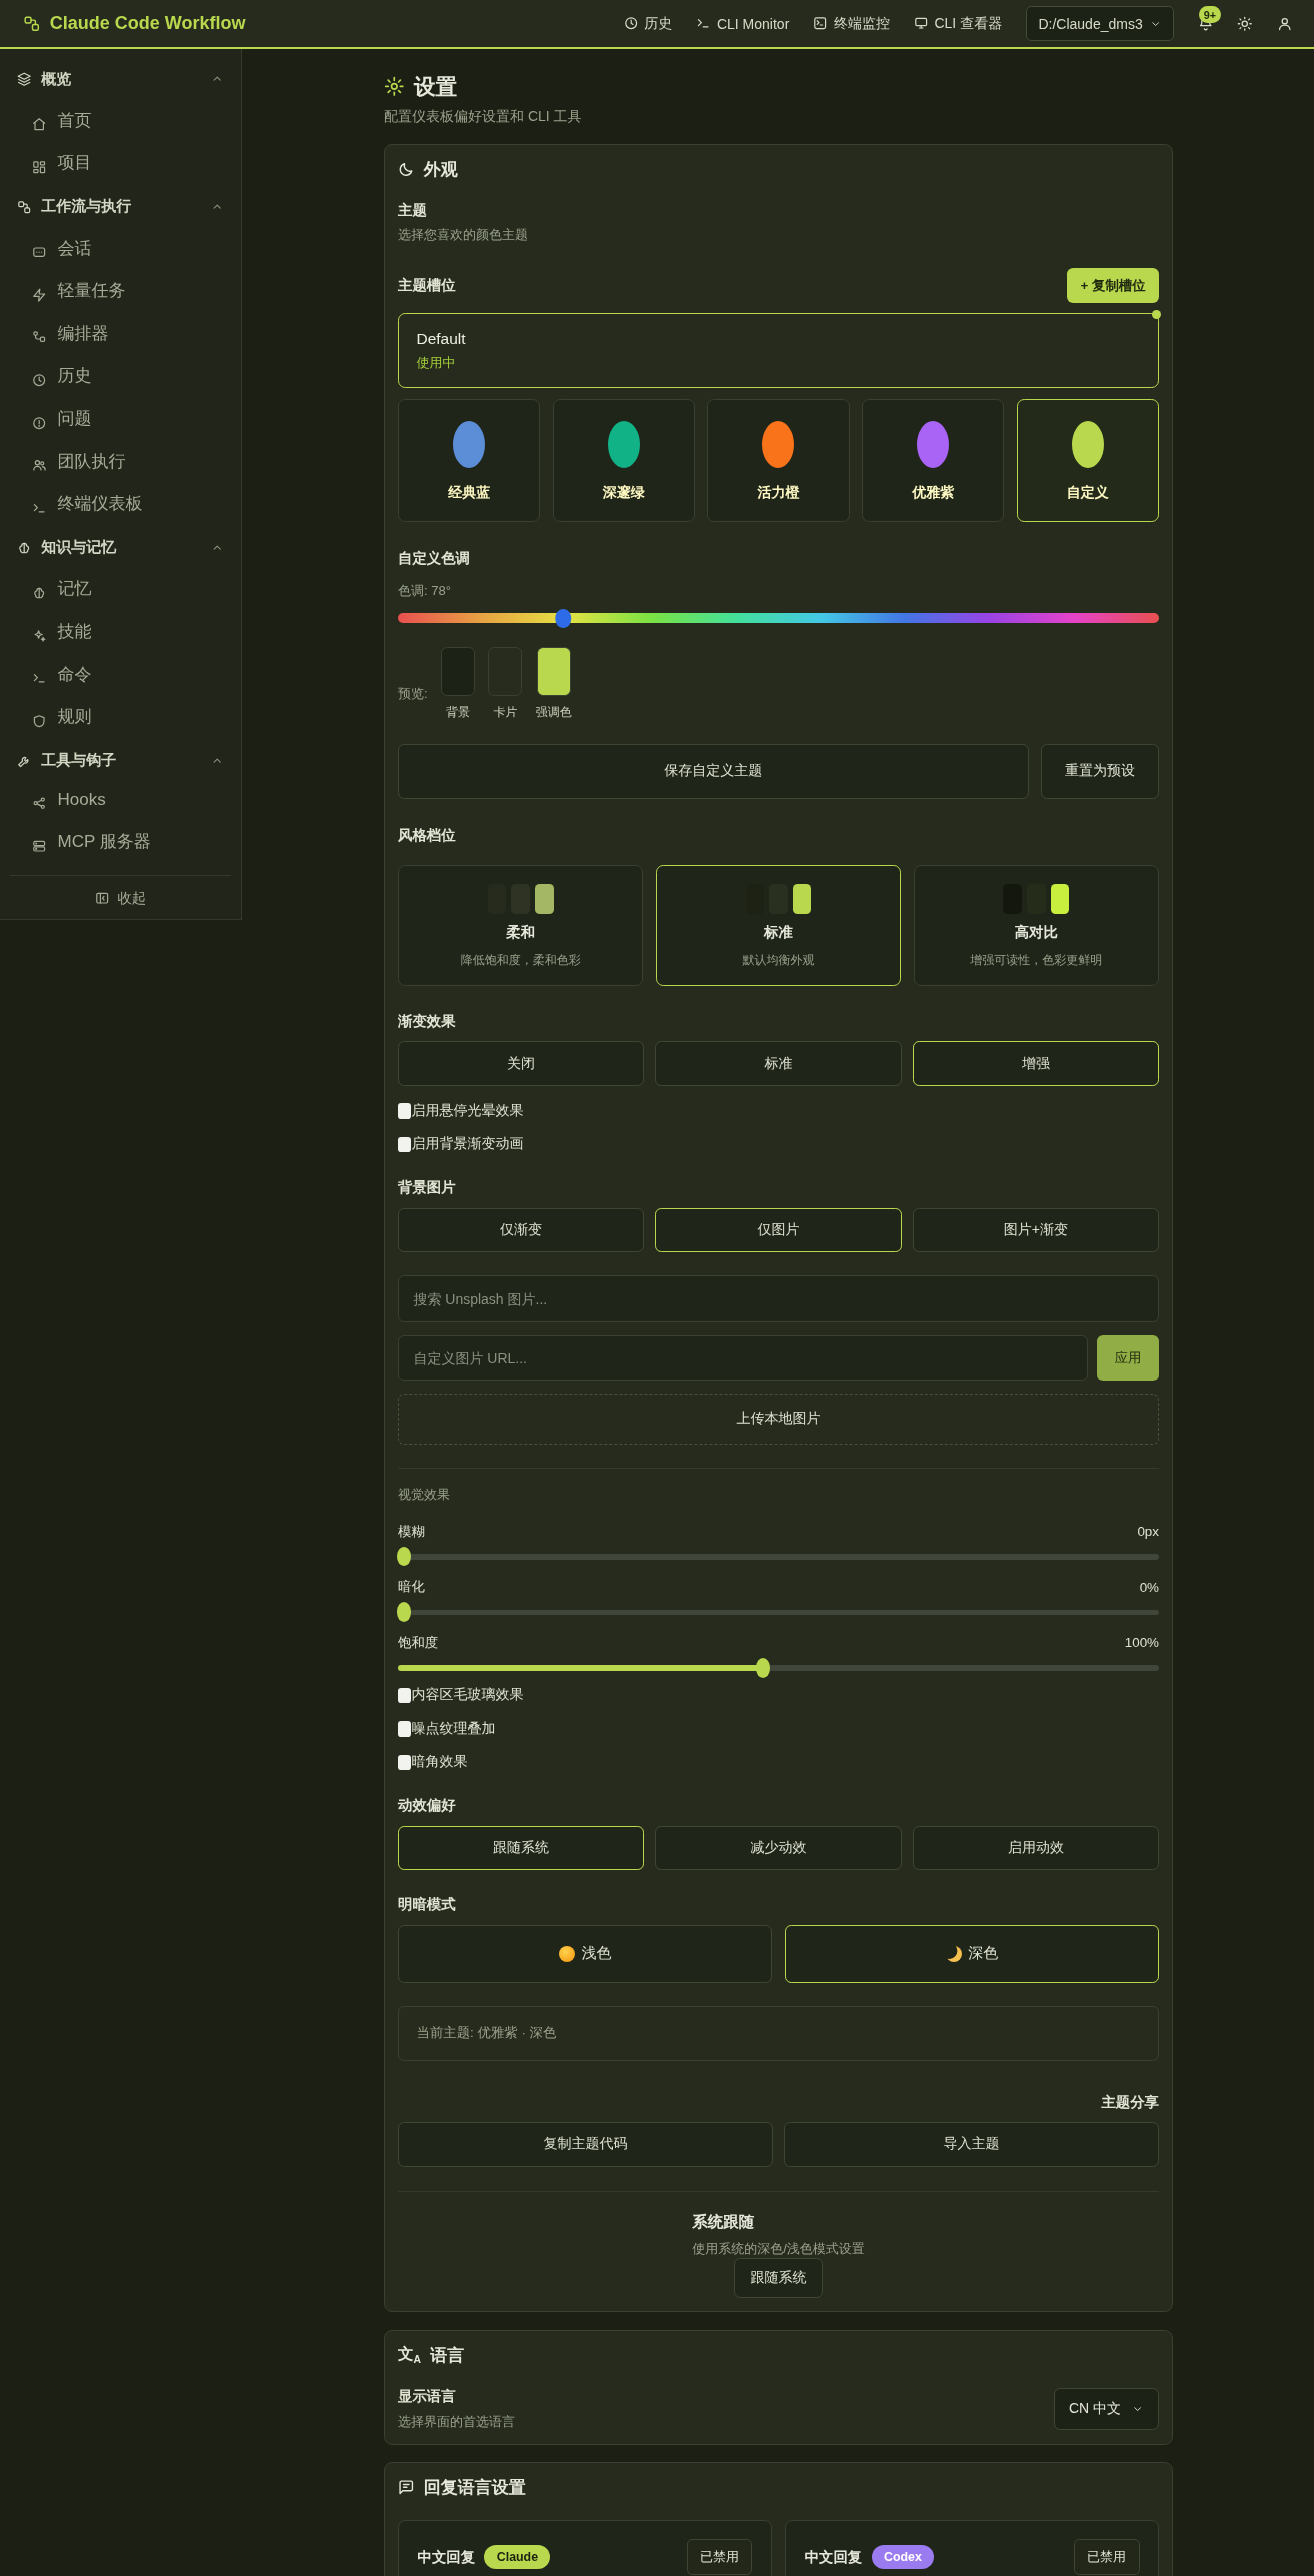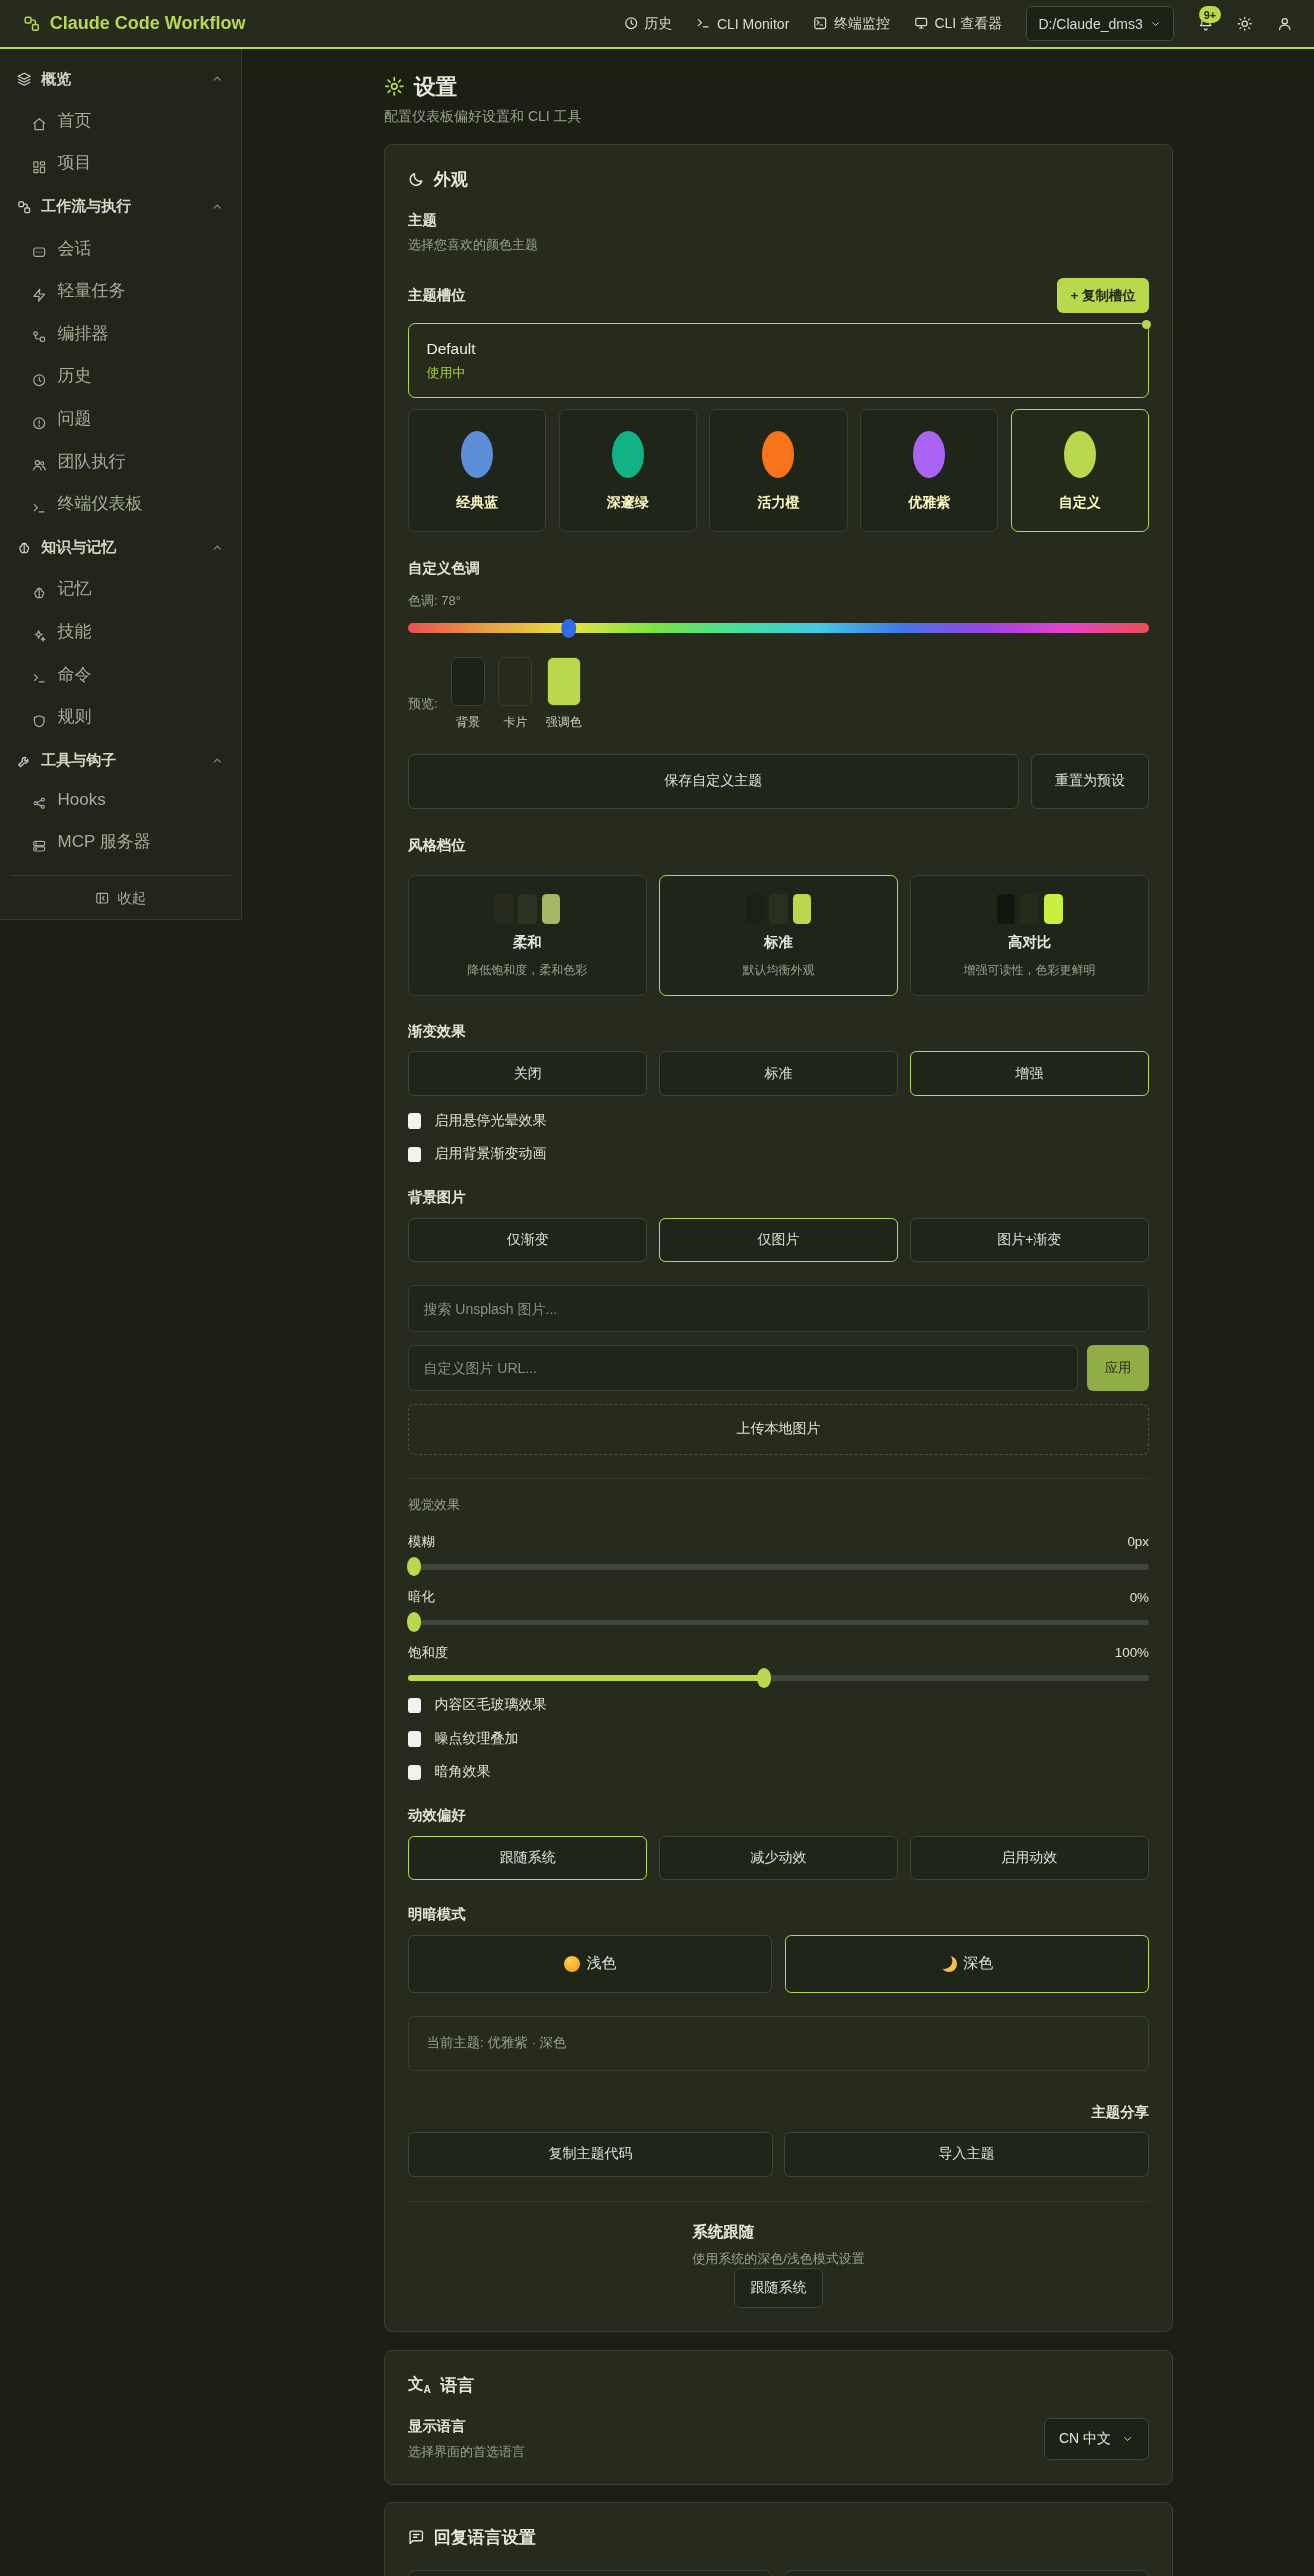--- a/index.html
+++ b/index.html
@@ -25,21 +25,21 @@
   .sgh .chev{margin-left:auto;color:#8d947d;}
   .sitem{display:flex;align-items:flex-end;gap:11.3px;padding:9.8px 7.2px 9.8px 21.6px;color:#a6ac97;font-size:17px;border-radius:5.2px;cursor:pointer;}
   .sfoot{margin-top:9.3px;border-top:0.5px solid #343a29;padding:12.4px 0 11.3px;display:flex;align-items:center;justify-content:center;gap:8.2px;color:#a6ac97;font-size:14.4px;cursor:pointer;}
 
   .main{flex:1;display:flex;justify-content:center;padding:23px 0 36px;}
   .content{width:789px;display:flex;flex-direction:column;gap:17.5px;}
   .ptitle{display:flex;align-items:center;gap:9.3px;font-size:21.6px;font-weight:bold;}
   .psub{color:#9aa18b;font-size:14px;margin-top:7.2px;}
 
   
-  .card{background:#262b1d;border:0.5px solid #3a4130;border-radius:8.2px;padding:23px;}
+  .card{background:#262b1d;border:0.5px solid #3a4130;border-radius:8.2px;padding:13px;}
   .chead{display:flex;align-items:center;gap:9.3px;font-size:17px;font-weight:bold;}
   .flabel{font-size:14.4px;font-weight:bold;color:#e2e5d4;}
   .fdesc{color:#9aa18b;font-size:13px;margin-top:6.2px;}
 
   .btn{background:#20251a;border:0.5px solid #3f4633;border-radius:6.2px;color:#dfe3d2;padding:12.4px;text-align:center;font-size:14px;cursor:pointer;display:flex;align-items:center;justify-content:center;gap:6.2px;}
   .btn.sel{border:1px solid #b9d84e;}
   .seg{display:flex;gap:11.3px;}
   .seg .btn{flex:1;}
 
   
@@ -70,21 +70,21 @@
   .rstbtn{width:118px;padding:17.5px 10.3px;}
 
   .stylecards{display:flex;gap:12.4px;margin-top:20px;}
   .stylecard{flex:1;background:#20251a;border:0.5px solid #3a4130;border-radius:7.2px;padding:18.5px 12.4px 16.5px;display:flex;flex-direction:column;align-items:center;gap:9.3px;cursor:pointer;}
   .stylecard.sel{border:1px solid #b9d84e;}
   .minis{display:flex;gap:5.2px;}
   .mini{width:18.5px;height:30px;border-radius:4.6px;}
   .stname{font-size:14.4px;font-weight:bold;color:#e6e8db;}
   .stdesc{font-size:12px;color:#9aa18b;text-align:center;}
 
-  .chk{display:flex;align-items:center;gap:13px;margin-top:15.5px;font-size:14px;color:#dfe3d2;cursor:pointer;}
+  .chk{display:flex;align-items:center;gap:0;margin-top:15.5px;font-size:14px;color:#dfe3d2;cursor:pointer;}
   .box{width:13.4px;height:15.5px;background:#f2f3ee;border-radius:3.1px;flex:0 0 auto;}
 
   .input{background:#20251a;border:0.5px solid #3a4130;border-radius:6.2px;padding:14.4px;color:#dfe3d2;font-size:14px;width:100%;outline:none;}
   .input::placeholder{color:#8b9180;}
   .urlrow{display:flex;gap:9.3px;margin-top:12.4px;}
   .applybtn{background:#91ad46;color:#27320f;border:none;border-radius:6.2px;padding:0 17.5px;font-size:13.4px;cursor:pointer;}
   .upload{margin-top:12.4px;border:1px dashed #4a5138;border-radius:6.2px;padding:15.5px;text-align:center;color:#dfe3d2;font-size:14px;cursor:pointer;}
 
   .fxdivider{border-top:0.5px solid #343a29;margin-top:23px;padding-top:17.5px;}
   .sliderrow{margin-top:18.5px;}

